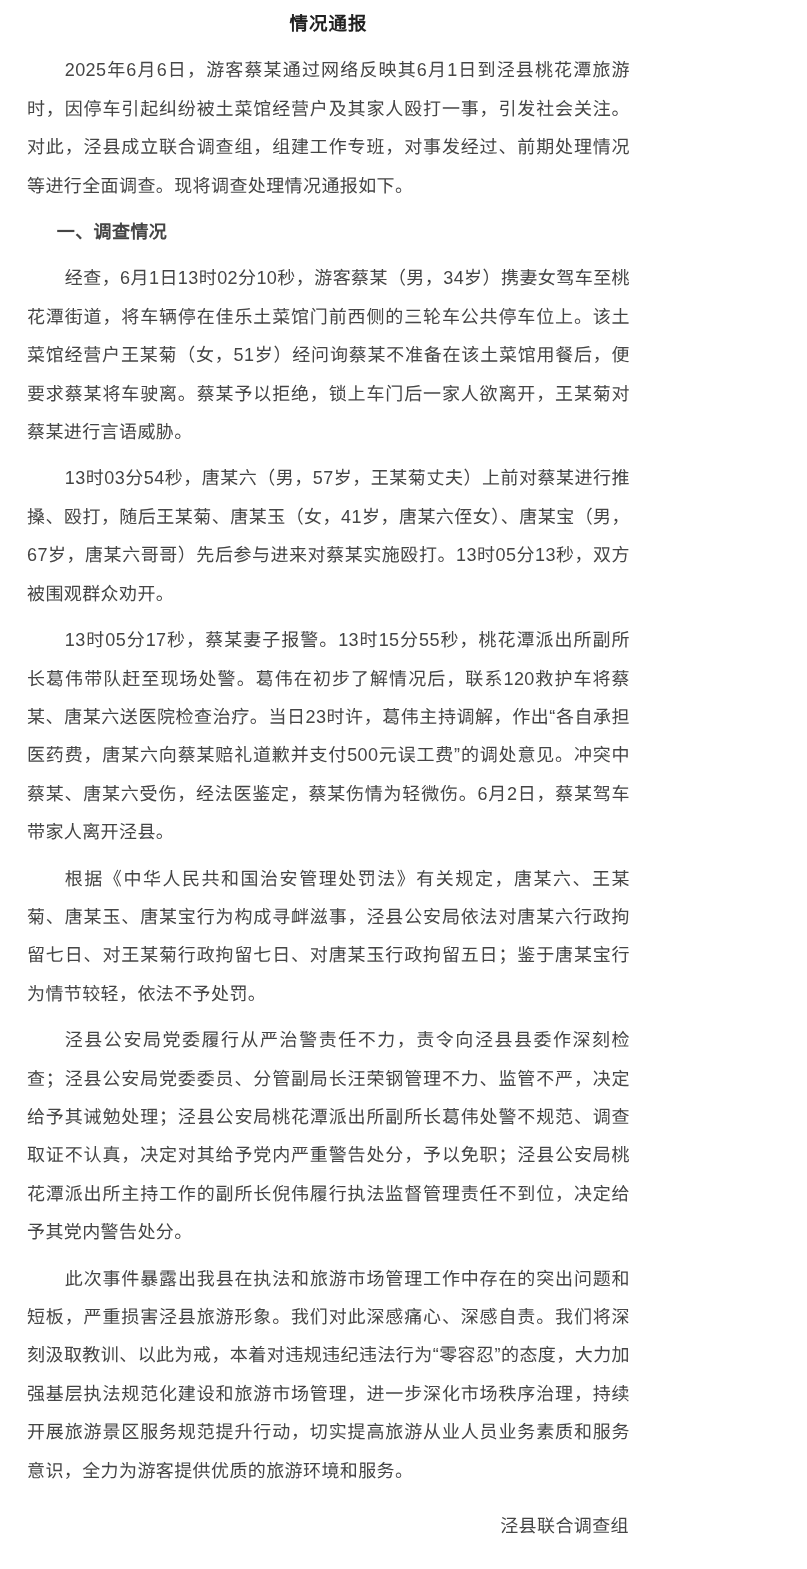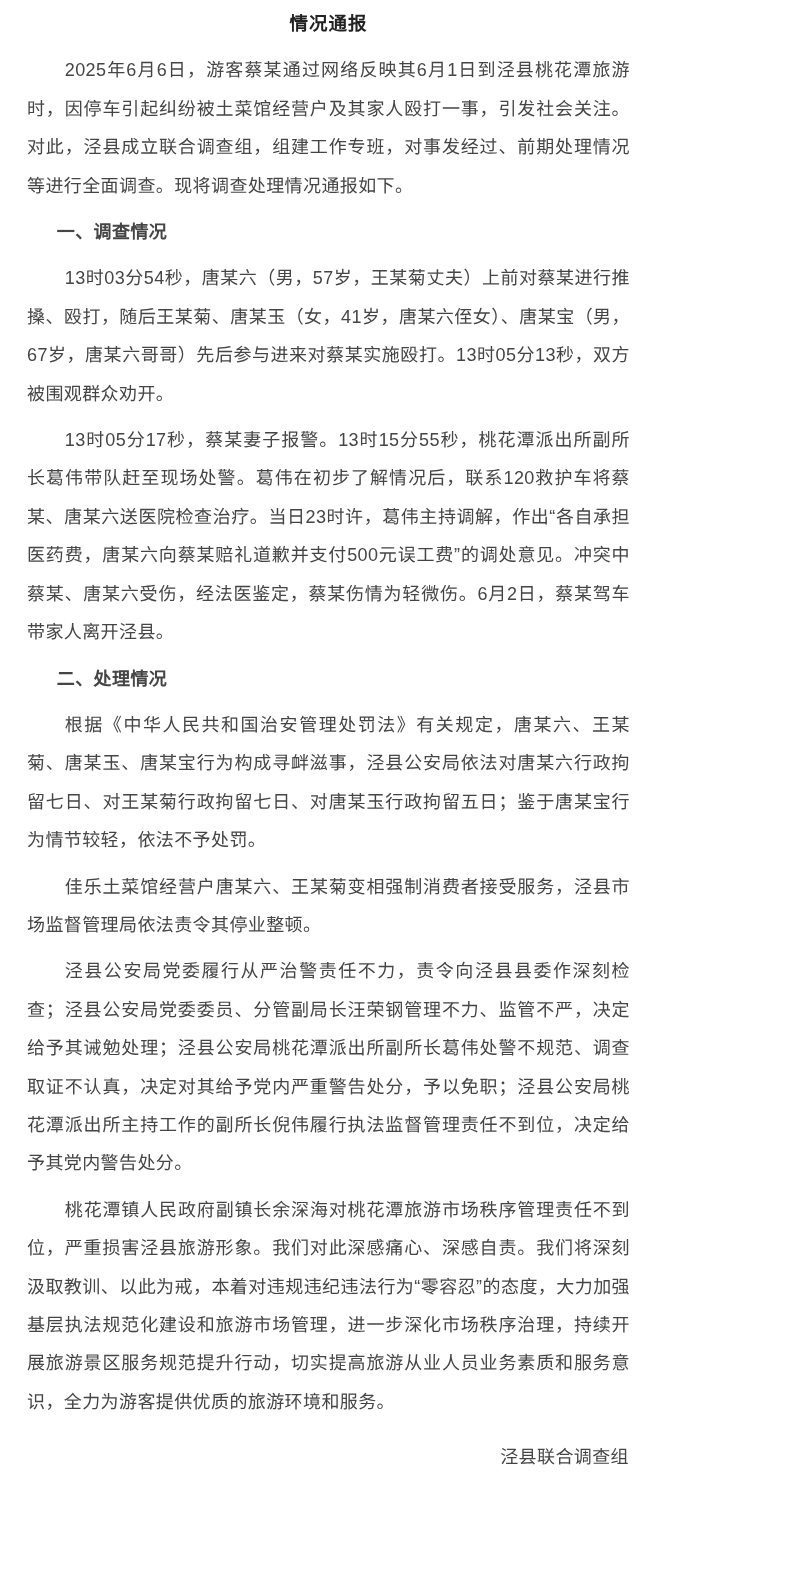--- a/index.html
+++ b/index.html
@@ -59,36 +59,35 @@
 <body>
 
 <div class="page">
 
   <h1 class="doc-title">情况通报</h1>
 
   <p class="para">2025年6月6日，游客蔡某通过网络反映其6月1日到泾县桃花潭旅游时，因停车引起纠纷被土菜馆经营户及其家人殴打一事，引发社会关注。对此，泾县成立联合调查组，组建工作专班，对事发经过、前期处理情况等进行全面调查。现将调查处理情况通报如下。</p>
 
   <p class="section-heading">一、调查情况</p>
 
+  <p class="para">经查，6月1日13时02分10秒，游客蔡某（男，34岁）携妻女驾车至桃花潭街道，将车辆停在佳乐土菜馆门前西侧的三轮车公共停车位上。该土菜馆经营户王某菊（女，51岁）经问询蔡某不准备在该土菜馆用餐后，便要求蔡某将车驶离。蔡某予以拒绝，锁上车门后一家人欲离开，王某菊对蔡某进行言语威胁。</p>
 
   <p class="para">13时03分54秒，唐某六（男，57岁，王某菊丈夫）上前对蔡某进行推搡、殴打，随后王某菊、唐某玉（女，41岁，唐某六侄女）、唐某宝（男，67岁，唐某六哥哥）先后参与进来对蔡某实施殴打。13时05分13秒，双方被围观群众劝开。</p>
 
   <p class="para">13时05分17秒，蔡某妻子报警。13时15分55秒，桃花潭派出所副所长葛伟带队赶至现场处警。葛伟在初步了解情况后，联系120救护车将蔡某、唐某六送医院检查治疗。当日23时许，葛伟主持调解，作出“各自承担医药费，唐某六向蔡某赔礼道歉并支付500元误工费”的调处意见。冲突中蔡某、唐某六受伤，经法医鉴定，蔡某伤情为轻微伤。6月2日，蔡某驾车带家人离开泾县。</p>
 
 
-  <p class="section-heading">二、处理情况</p>
 
   <p class="para">根据《中华人民共和国治安管理处罚法》有关规定，唐某六、王某菊、唐某玉、唐某宝行为构成寻衅滋事，泾县公安局依法对唐某六行政拘留七日、对王某菊行政拘留七日、对唐某玉行政拘留五日；鉴于唐某宝行为情节较轻，依法不予处罚。</p>
 
-  <p class="para">佳乐土菜馆经营户唐某六、王某菊变相强制消费者接受服务，泾县市场监督管理局依法责令其停业整顿。</p>
 
 
   <p class="para">泾县公安局党委履行从严治警责任不力，责令向泾县县委作深刻检查；泾县公安局党委委员、分管副局长汪荣钢管理不力、监管不严，决定给予其诫勉处理；泾县公安局桃花潭派出所副所长葛伟处警不规范、调查取证不认真，决定对其给予党内严重警告处分，予以免职；泾县公安局桃花潭派出所主持工作的副所长倪伟履行执法监督管理责任不到位，决定给予其党内警告处分。</p>
 
 
-  <p class="para">桃花潭镇人民政府副镇长余深海对桃花潭旅游市场秩序管理责任不到位，严重损害泾县旅游形象。我们对此深感痛心、深感自责。我们将深刻汲取教训、以此为戒，本着对违规违纪违法行为“零容忍”的态度，大力加强基层执法规范化建设和旅游市场管理，进一步深化市场秩序治理，持续开展旅游景区服务规范提升行动，切实提高旅游从业人员业务素质和服务意识，全力为游客提供优质的旅游环境和服务。</p>
+  <p class="para">此次事件暴露出我县在执法和旅游市场管理工作中存在的突出问题和短板，严重损害泾县旅游形象。我们对此深感痛心、深感自责。我们将深刻汲取教训、以此为戒，本着对违规违纪违法行为“零容忍”的态度，大力加强基层执法规范化建设和旅游市场管理，进一步深化市场秩序治理，持续开展旅游景区服务规范提升行动，切实提高旅游从业人员业务素质和服务意识，全力为游客提供优质的旅游环境和服务。</p>
 
   <div class="sign-block">
     <p class="sign-line">泾县联合调查组</p>
 
   </div>
 
 </div>
 
 </body></html>

